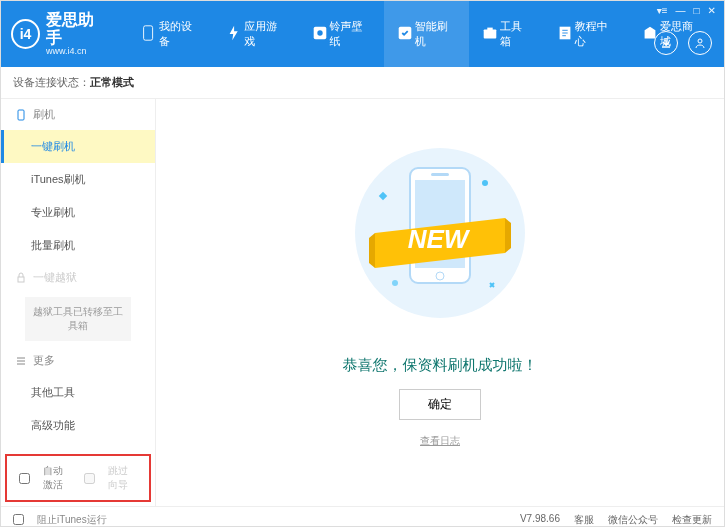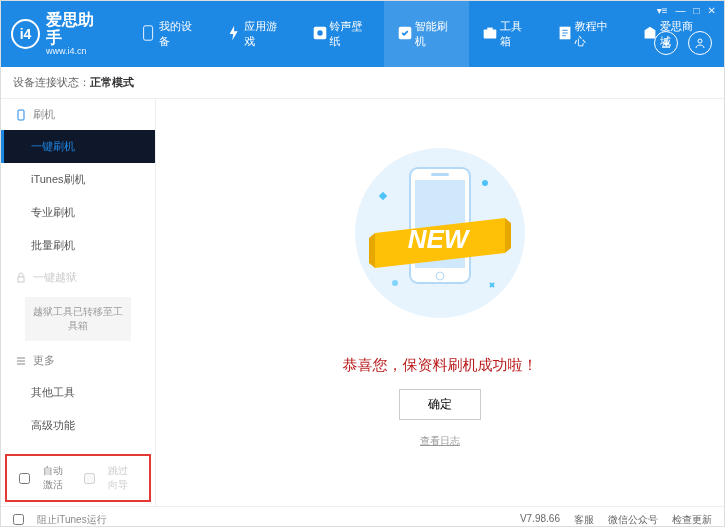--- a/index.html
+++ b/index.html
@@ -17,28 +17,28 @@
 .win-controls{position:absolute;top:4px;right:8px;display:flex;gap:8px;font-size:10px}
 .win-btn{cursor:pointer;opacity:.9}
 .header-right{position:absolute;right:12px;bottom:12px;display:flex;gap:10px}
 .circle-btn{width:24px;height:24px;border:1.5px solid #fff;border-radius:50%;display:flex;align-items:center;justify-content:center;cursor:pointer}
 .status-bar{padding:8px 12px;font-size:11px;color:#666;border-bottom:1px solid #eee}
 .status-bar b{color:#333}
 .body{display:flex;height:calc(100% - 66px - 26px - 26px)}
 .sidebar{width:155px;border-right:1px solid #eee;display:flex;flex-direction:column;font-size:11px;color:#555}
 .side-section{padding:8px 14px;display:flex;align-items:center;gap:6px;color:#888}
 .side-item{padding:9px 14px 9px 30px;cursor:pointer}
-.side-item.active{background:#0f172a;color:#1e88e5;border-left:3px solid #1e88e5;padding-left:27px}
+.side-item.active{background:#fef9c3;color:#1e88e5;border-left:3px solid #1e88e5;padding-left:27px}
 .jailbreak-box{margin:4px 24px;padding:8px;background:#f5f5f5;color:#999;font-size:10px;text-align:center;cursor:pointer}
 .checkbox-row{padding:8px 12px;display:flex;gap:12px;margin:4px;border:2px solid #e53935}
 .cb{display:flex;align-items:center;gap:13px;color:#888;font-size:10px}
 .cb input{width:11px;height:11px}
 .main{flex:1;display:flex;flex-direction:column;align-items:center;justify-content:center;position:relative}
 .phone-svg{margin-top:-20px}
-.success-text{font-size:15px;color:#b91c1c;margin-top:28px}
+.success-text{font-size:15px;color:#0f766e;margin-top:28px}
 .ok-btn{margin-top:14px;padding:6px 28px;border:1px solid #ccc;background:#fff;font-size:12px;cursor:pointer}
 .log-link{margin-top:14px;font-size:10px;color:#999;text-decoration:underline;cursor:pointer}
 .footer{height:26px;border-top:1px solid #eee;display:flex;align-items:center;padding:0 12px;font-size:10px;color:#666;justify-content:space-between}
 .footer-left{display:flex;align-items:center;gap:4px}
 .footer-right{display:flex;gap:14px}
 .footer-right span{cursor:pointer}
 svg{display:block}
 </style>
 </head>
 <body>

